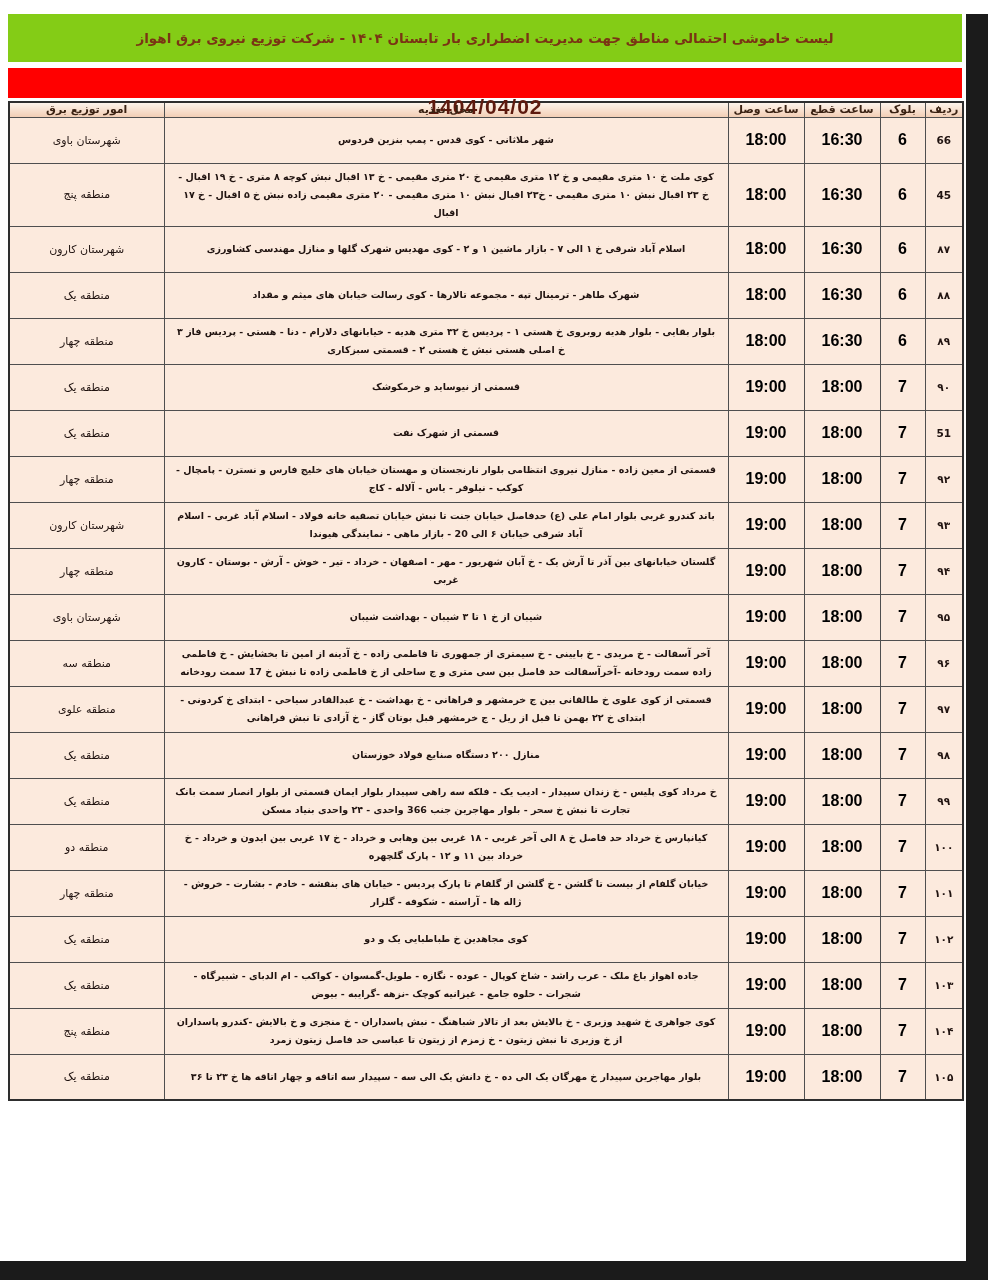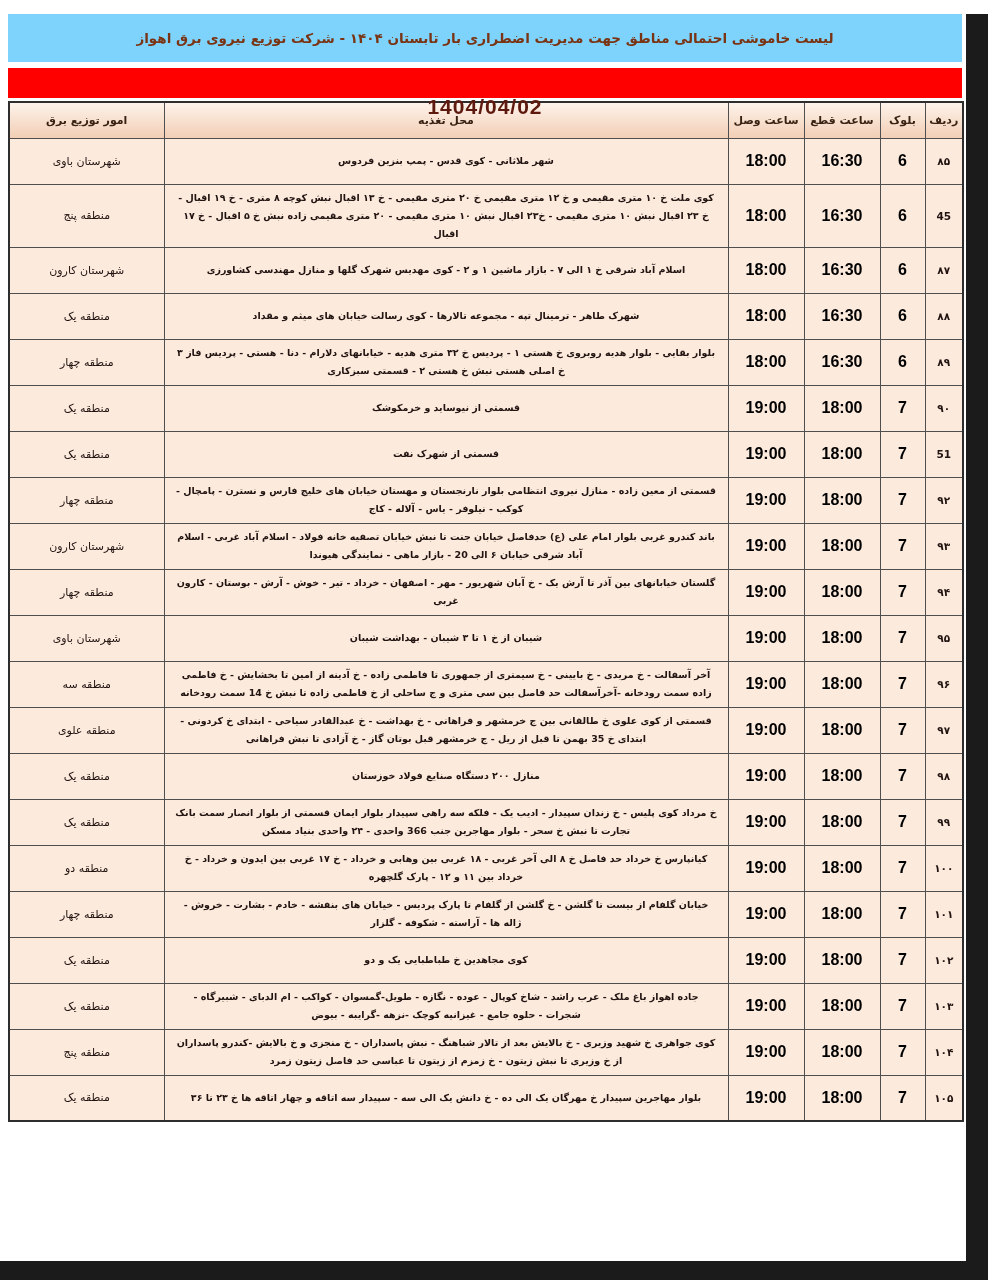--- a/index.html
+++ b/index.html
@@ -5,36 +5,36 @@
   * { margin:0; padding:0; box-sizing:border-box; }
   html,body { width:988px; height:1280px; background:#ffffff; overflow:hidden;
               font-family:"DejaVu Sans", sans-serif; }
   #page { position:relative; width:988px; height:1280px; background:#fff; }
 
   .black-strip { position:absolute; left:966px; top:14px; width:22px; height:1266px; background:#1b1b1b; }
   .black-bar   { position:absolute; left:0; top:1261px; width:988px; height:19px; background:#1b1b1b; }
 
   #content { position:absolute; left:8px; top:14px; width:954px; }
 
-  .banner-yellow { background:#7dd3fc; height:48px; display:flex; align-items:center; justify-content:center; }
+  .banner-yellow { background:#84cc16; height:48px; display:flex; align-items:center; justify-content:center; }
   .banner-yellow .t { color:#7a3414; font-size:13.5px; font-weight:bold; direction:rtl; }
 
   .gap { height:6px; background:#ffffff; }
 
   .banner-red { background:#ff0000; height:30px; display:flex; align-items:center; justify-content:center; }
   .banner-red .d { color:#5e1a0e; font-size:21px; font-weight:bold; letter-spacing:1px;
                    font-family:"Liberation Sans", sans-serif;margin-top:48px; }
 
   .gap2 { height:3px; background:#ffffff; }
 
   table { width:954px; border-collapse:collapse; direction:rtl; table-layout:fixed; }
   th, td { border:1px solid #4f4f4f; vertical-align:middle; text-align:center; }
   table { border:2px solid #2e2e2e; }
 
-  thead th { height:36px; background:linear-gradient(180deg,#fdf3ea 0%, #f2ceb5 100%);
+  thead th { height:15px; background:linear-gradient(180deg,#fdf3ea 0%, #f2ceb5 100%);
              color:#3a2213; font-size:11px; font-weight:bold; }
 
   tbody td { background:#fceadd; color:#201310; height:46px; padding:3px 4px; }
 
   col.c-row     { width:38px; }
   col.c-block   { width:45px; }
   col.c-cut     { width:76px; }
   col.c-restore { width:76px; }
   col.c-loc     { width:564px; }
   col.c-area    { width:155px; }
@@ -81,21 +81,21 @@
           <th>ردیف</th>
           <th>بلوک</th>
           <th>ساعت قطع</th>
           <th>ساعت وصل</th>
           <th>محل تغذیه</th>
           <th>امور توزیع برق</th>
         </tr>
       </thead>
       <tbody id="rows">
           <tr>
-            <td class="cell-rowno">۸۵</td>
+            <td class="cell-rowno">66</td>
             <td class="cell-num">6</td>
             <td class="cell-num">16:30</td>
             <td class="cell-num">18:00</td>
             <td class="cell-loc">شهر ملاثانی - کوی قدس - پمپ بنزین فردوس</td>
             <td class="cell-area">شهرستان باوی</td>
           </tr>
           <tr>
             <td class="cell-rowno">45</td>
             <td class="cell-num">6</td>
             <td class="cell-num">16:30</td>
@@ -173,29 +173,29 @@
             <td class="cell-num">18:00</td>
             <td class="cell-num">19:00</td>
             <td class="cell-loc">شیبان از خ ۱ تا ۳ شیبان - بهداشت شیبان</td>
             <td class="cell-area">شهرستان باوی</td>
           </tr>
           <tr>
             <td class="cell-rowno">۹۶</td>
             <td class="cell-num">7</td>
             <td class="cell-num">18:00</td>
             <td class="cell-num">19:00</td>
-            <td class="cell-loc">آخر آسفالت - خ مریدی - خ بایینی - خ سیمتری از جمهوری تا فاطمی زاده - خ آدینه از امین تا بخشایش - خ فاطمی زاده سمت رودخانه -آخرآسفالت حد فاصل بین سی متری و ج ساحلی از خ فاطمی زاده تا نبش خ 14 سمت رودخانه</td>
+            <td class="cell-loc">آخر آسفالت - خ مریدی - خ بایینی - خ سیمتری از جمهوری تا فاطمی زاده - خ آدینه از امین تا بخشایش - خ فاطمی زاده سمت رودخانه -آخرآسفالت حد فاصل بین سی متری و ج ساحلی از خ فاطمی زاده تا نبش خ 17 سمت رودخانه</td>
             <td class="cell-area">منطقه سه</td>
           </tr>
           <tr>
             <td class="cell-rowno">۹۷</td>
             <td class="cell-num">7</td>
             <td class="cell-num">18:00</td>
             <td class="cell-num">19:00</td>
-            <td class="cell-loc">قسمتی از کوی علوی خ طالقانی بین ج خرمشهر و فراهانی - خ بهداشت - خ عبدالقادر سیاحی - ابتدای خ کردونی - ابتدای خ 35 بهمن تا قبل از ریل - ج خرمشهر قبل بوتان گاز - خ آزادی تا نبش فراهانی</td>
+            <td class="cell-loc">قسمتی از کوی علوی خ طالقانی بین ج خرمشهر و فراهانی - خ بهداشت - خ عبدالقادر سیاحی - ابتدای خ کردونی - ابتدای خ ۲۲ بهمن تا قبل از ریل - ج خرمشهر قبل بوتان گاز - خ آزادی تا نبش فراهانی</td>
             <td class="cell-area">منطقه علوی</td>
           </tr>
           <tr>
             <td class="cell-rowno">۹۸</td>
             <td class="cell-num">7</td>
             <td class="cell-num">18:00</td>
             <td class="cell-num">19:00</td>
             <td class="cell-loc">منازل ۲۰۰ دستگاه صنایع فولاد خوزستان</td>
             <td class="cell-area">منطقه یک</td>
           </tr>

